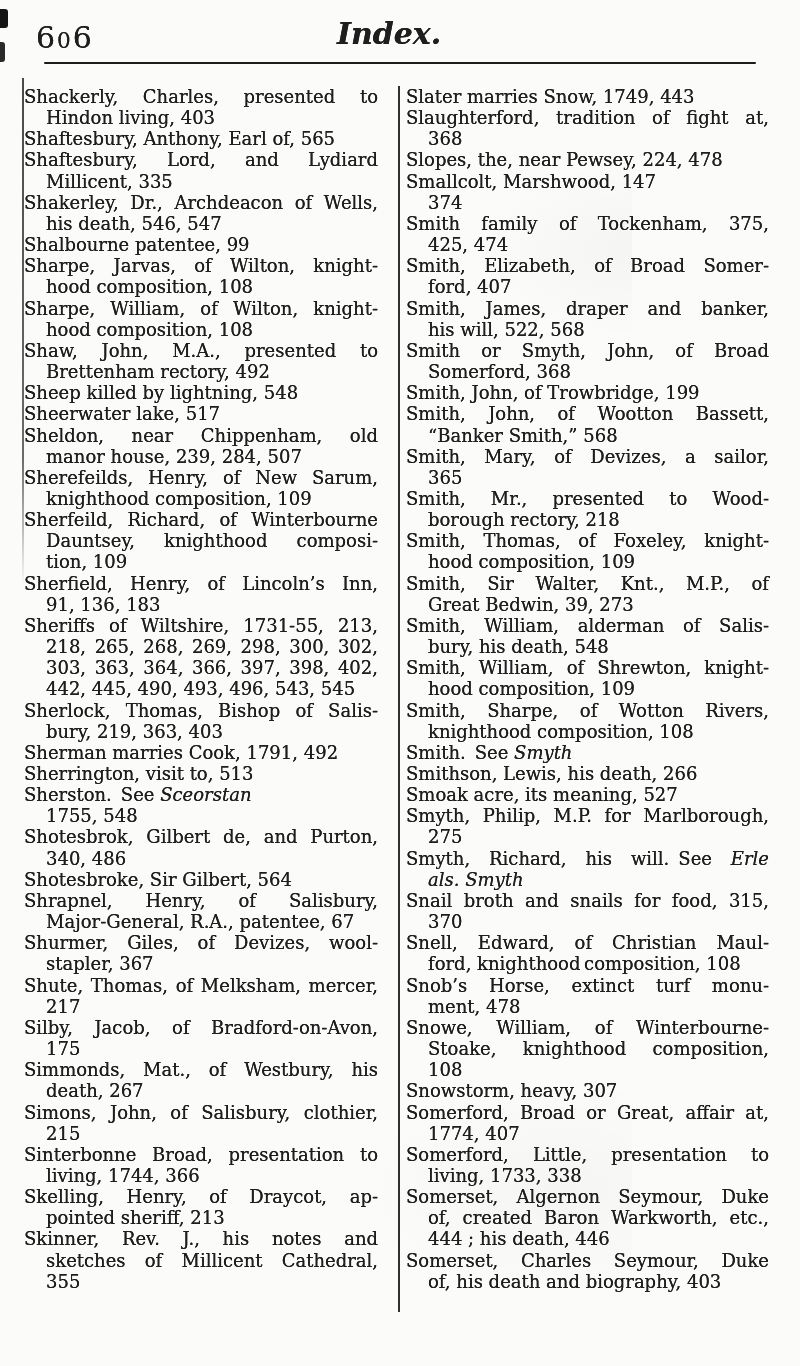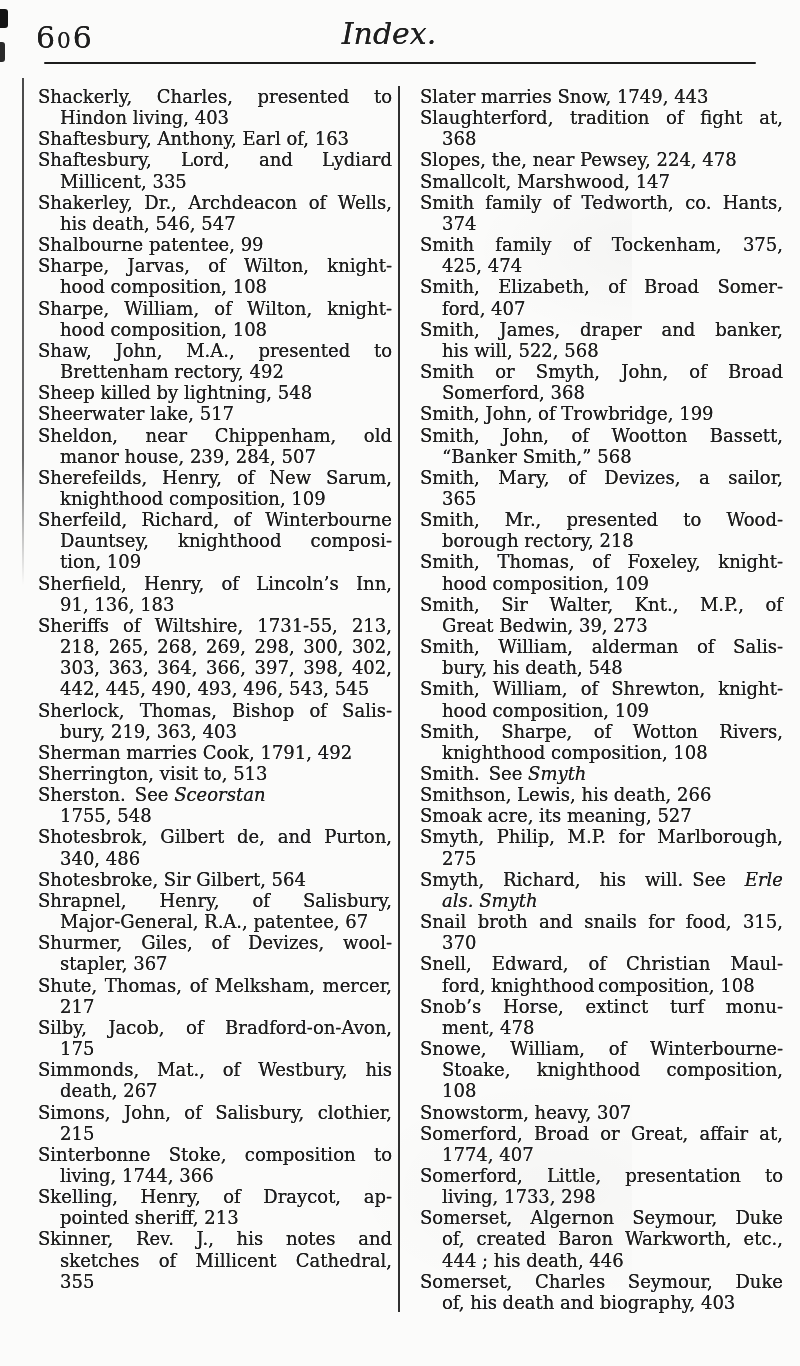--- a/index.html
+++ b/index.html
@@ -25,20 +25,21 @@
   .pagenum {
     position: absolute; left: 36px; top: 20px;
     font-size: 30px; letter-spacing: 2px;
     text-shadow: 0 0 0.5px currentColor;
   }
   .pagenum .osz { font-size: 0.72em; }
   .pagetitle {
     position: absolute; left: 0; top: 16px; width: 778px;
     text-align: center; font-style: italic; font-size: 30px;
     text-shadow: 0 0 0.4px currentColor;
+    font-weight: bold;
   }
   .rule {
     position: absolute; left: 44px; top: 62px;
     width: 712px; height: 2.4px;
     background: #1c1c1c; border-radius: 2px;
   }
   
   .edge-line {
     position: absolute; left: 22px; top: 78px;
     width: 2px; height: 507px;
@@ -56,22 +57,22 @@
     position: absolute; left: 398px; top: 86px;
     width: 1.8px; height: 1226px;
     background: #303030;
   }
   
   .col {
     position: absolute; top: 86px;
     font-size: 18px; line-height: 21.15px;
     text-shadow: 0 0 0.5px currentColor;
   }
-  .col-left  { left: 38px;  width: 354px; }
-  .col-right { left: 420px; width: 363px; }
+  .col-left  { left: 24px;  width: 354px; }
+  .col-right { left: 406px; width: 363px; }
   .line { white-space: nowrap; }
   .line.just {
     white-space: normal;
     text-align: justify;
     text-align-last: justify;
     text-justify: inter-word;
   }
   .line.cont { padding-left: 22px; }
   .line.just.cont { padding-left: 22px; }
   i { }
@@ -90,21 +91,21 @@
 
   <div class="divider"></div>
 
   <main>
     <section class="col col-left" id="col-left">
         <div class="entry">
           <div class="line just">Shackerly, Charles, presented to</div>
           <div class="line cont">Hindon living, 403</div>
         </div>
         <div class="entry">
-          <div class="line">Shaftesbury, Anthony, Earl of, 163</div>
+          <div class="line">Shaftesbury, Anthony, Earl of, 565</div>
         </div>
         <div class="entry">
           <div class="line just">Shaftesbury, Lord, and Lydiard</div>
           <div class="line cont">Millicent, 335</div>
         </div>
         <div class="entry">
           <div class="line just">Shakerley, Dr., Archdeacon of Wells,</div>
           <div class="line cont">his death, 546, 547</div>
         </div>
         <div class="entry">
@@ -192,21 +193,21 @@
         </div>
         <div class="entry">
           <div class="line just">Simmonds, Mat., of Westbury, his</div>
           <div class="line cont">death, 267</div>
         </div>
         <div class="entry">
           <div class="line just">Simons, John, of Salisbury, clothier,</div>
           <div class="line cont">215</div>
         </div>
         <div class="entry">
-          <div class="line just">Sinterbonne Stoke, composition to</div>
+          <div class="line just">Sinterbonne Broad, presentation to</div>
           <div class="line cont">living, 1744, 366</div>
         </div>
         <div class="entry">
           <div class="line just">Skelling, Henry, of Draycot, ap-</div>
           <div class="line cont">pointed sheriff, 213</div>
         </div>
         <div class="entry">
           <div class="line just">Skinner, Rev. J., his notes and</div>
           <div class="line cont just">sketches of Millicent Cathedral,</div>
           <div class="line cont">355</div>
@@ -220,21 +221,20 @@
           <div class="line just">Slaughterford, tradition of fight at,</div>
           <div class="line cont">368</div>
         </div>
         <div class="entry">
           <div class="line">Slopes, the, near Pewsey, 224, 478</div>
         </div>
         <div class="entry">
           <div class="line">Smallcolt, Marshwood, 147</div>
         </div>
         <div class="entry">
-          <div class="line just">Smith family of Tedworth, co. Hants,</div>
           <div class="line cont">374</div>
         </div>
         <div class="entry">
           <div class="line just">Smith family of Tockenham, 375,</div>
           <div class="line cont">425, 474</div>
         </div>
         <div class="entry">
           <div class="line just">Smith, Elizabeth, of Broad Somer-</div>
           <div class="line cont">ford, 407</div>
         </div>
@@ -317,21 +317,21 @@
         </div>
         <div class="entry">
           <div class="line">Snowstorm, heavy, 307</div>
         </div>
         <div class="entry">
           <div class="line just">Somerford, Broad or Great, affair at,</div>
           <div class="line cont">1774, 407</div>
         </div>
         <div class="entry">
           <div class="line just">Somerford, Little, presentation to</div>
-          <div class="line cont">living, 1733, 298</div>
+          <div class="line cont">living, 1733, 338</div>
         </div>
         <div class="entry">
           <div class="line just">Somerset, Algernon Seymour, Duke</div>
           <div class="line cont just">of, created Baron Warkworth, etc.,</div>
           <div class="line cont">444 ; his death, 446</div>
         </div>
         <div class="entry">
           <div class="line just">Somerset, Charles Seymour, Duke</div>
           <div class="line cont">of, his death and biography, 403</div>
         </div>

